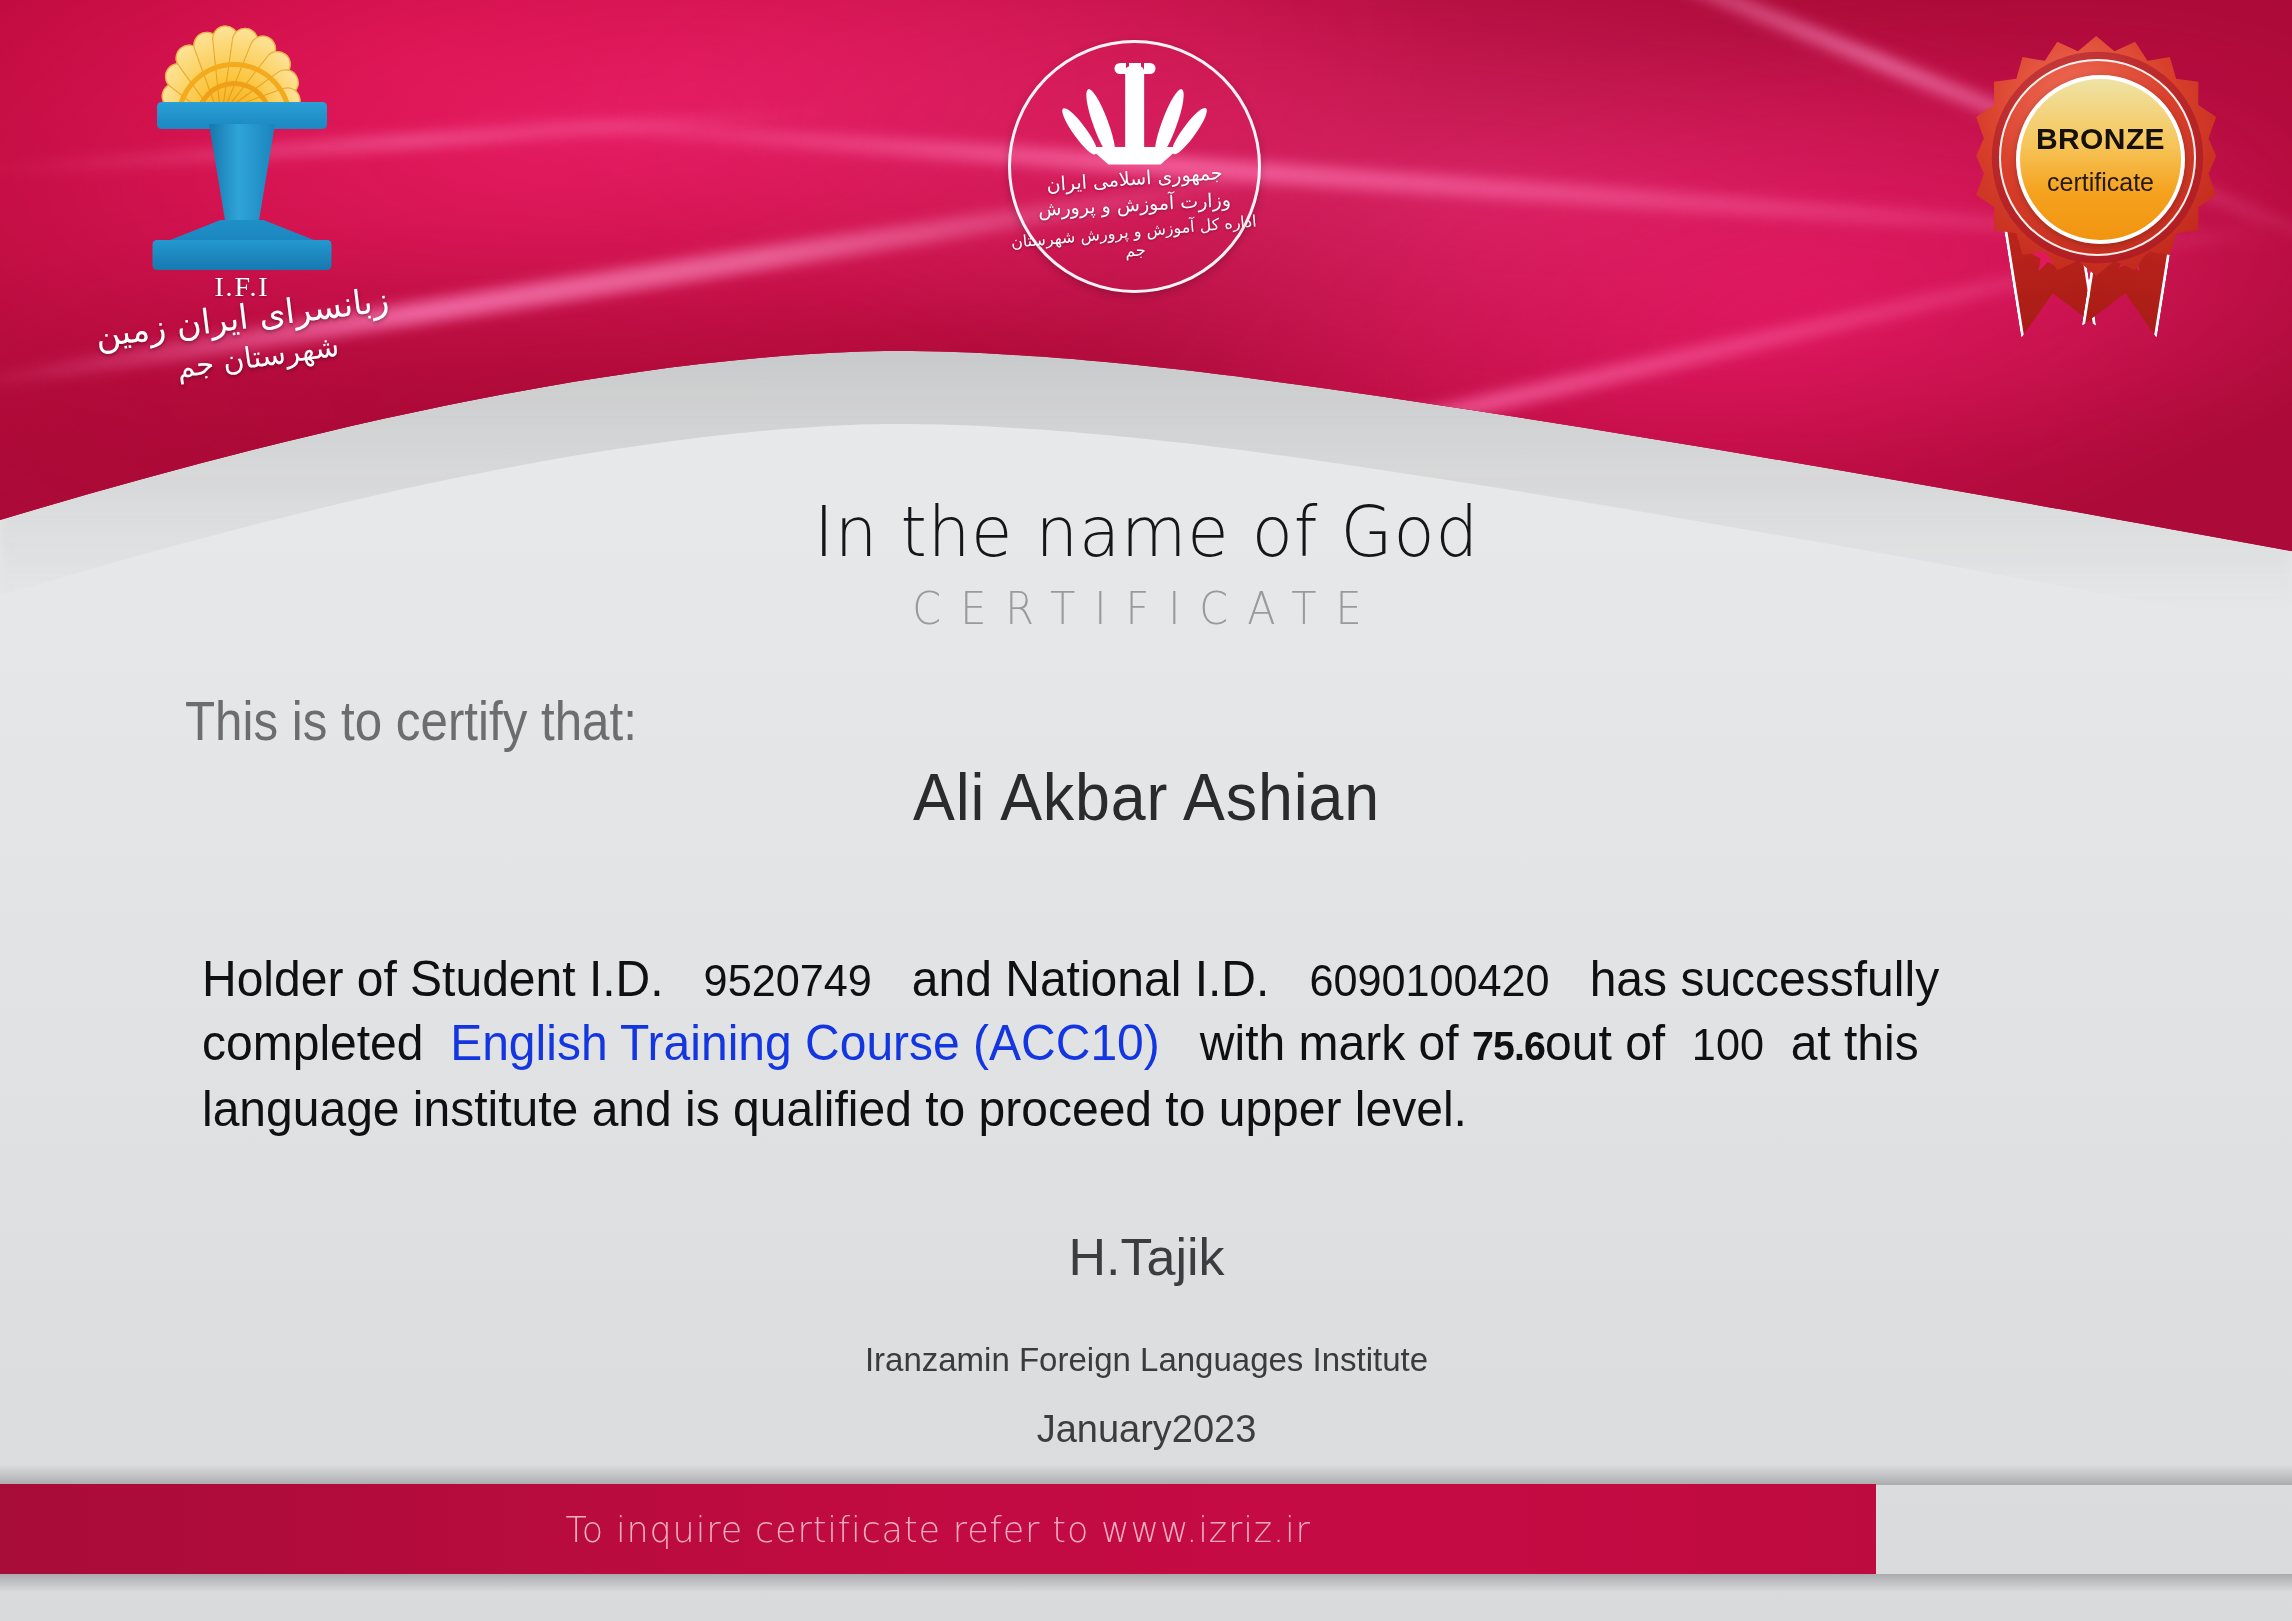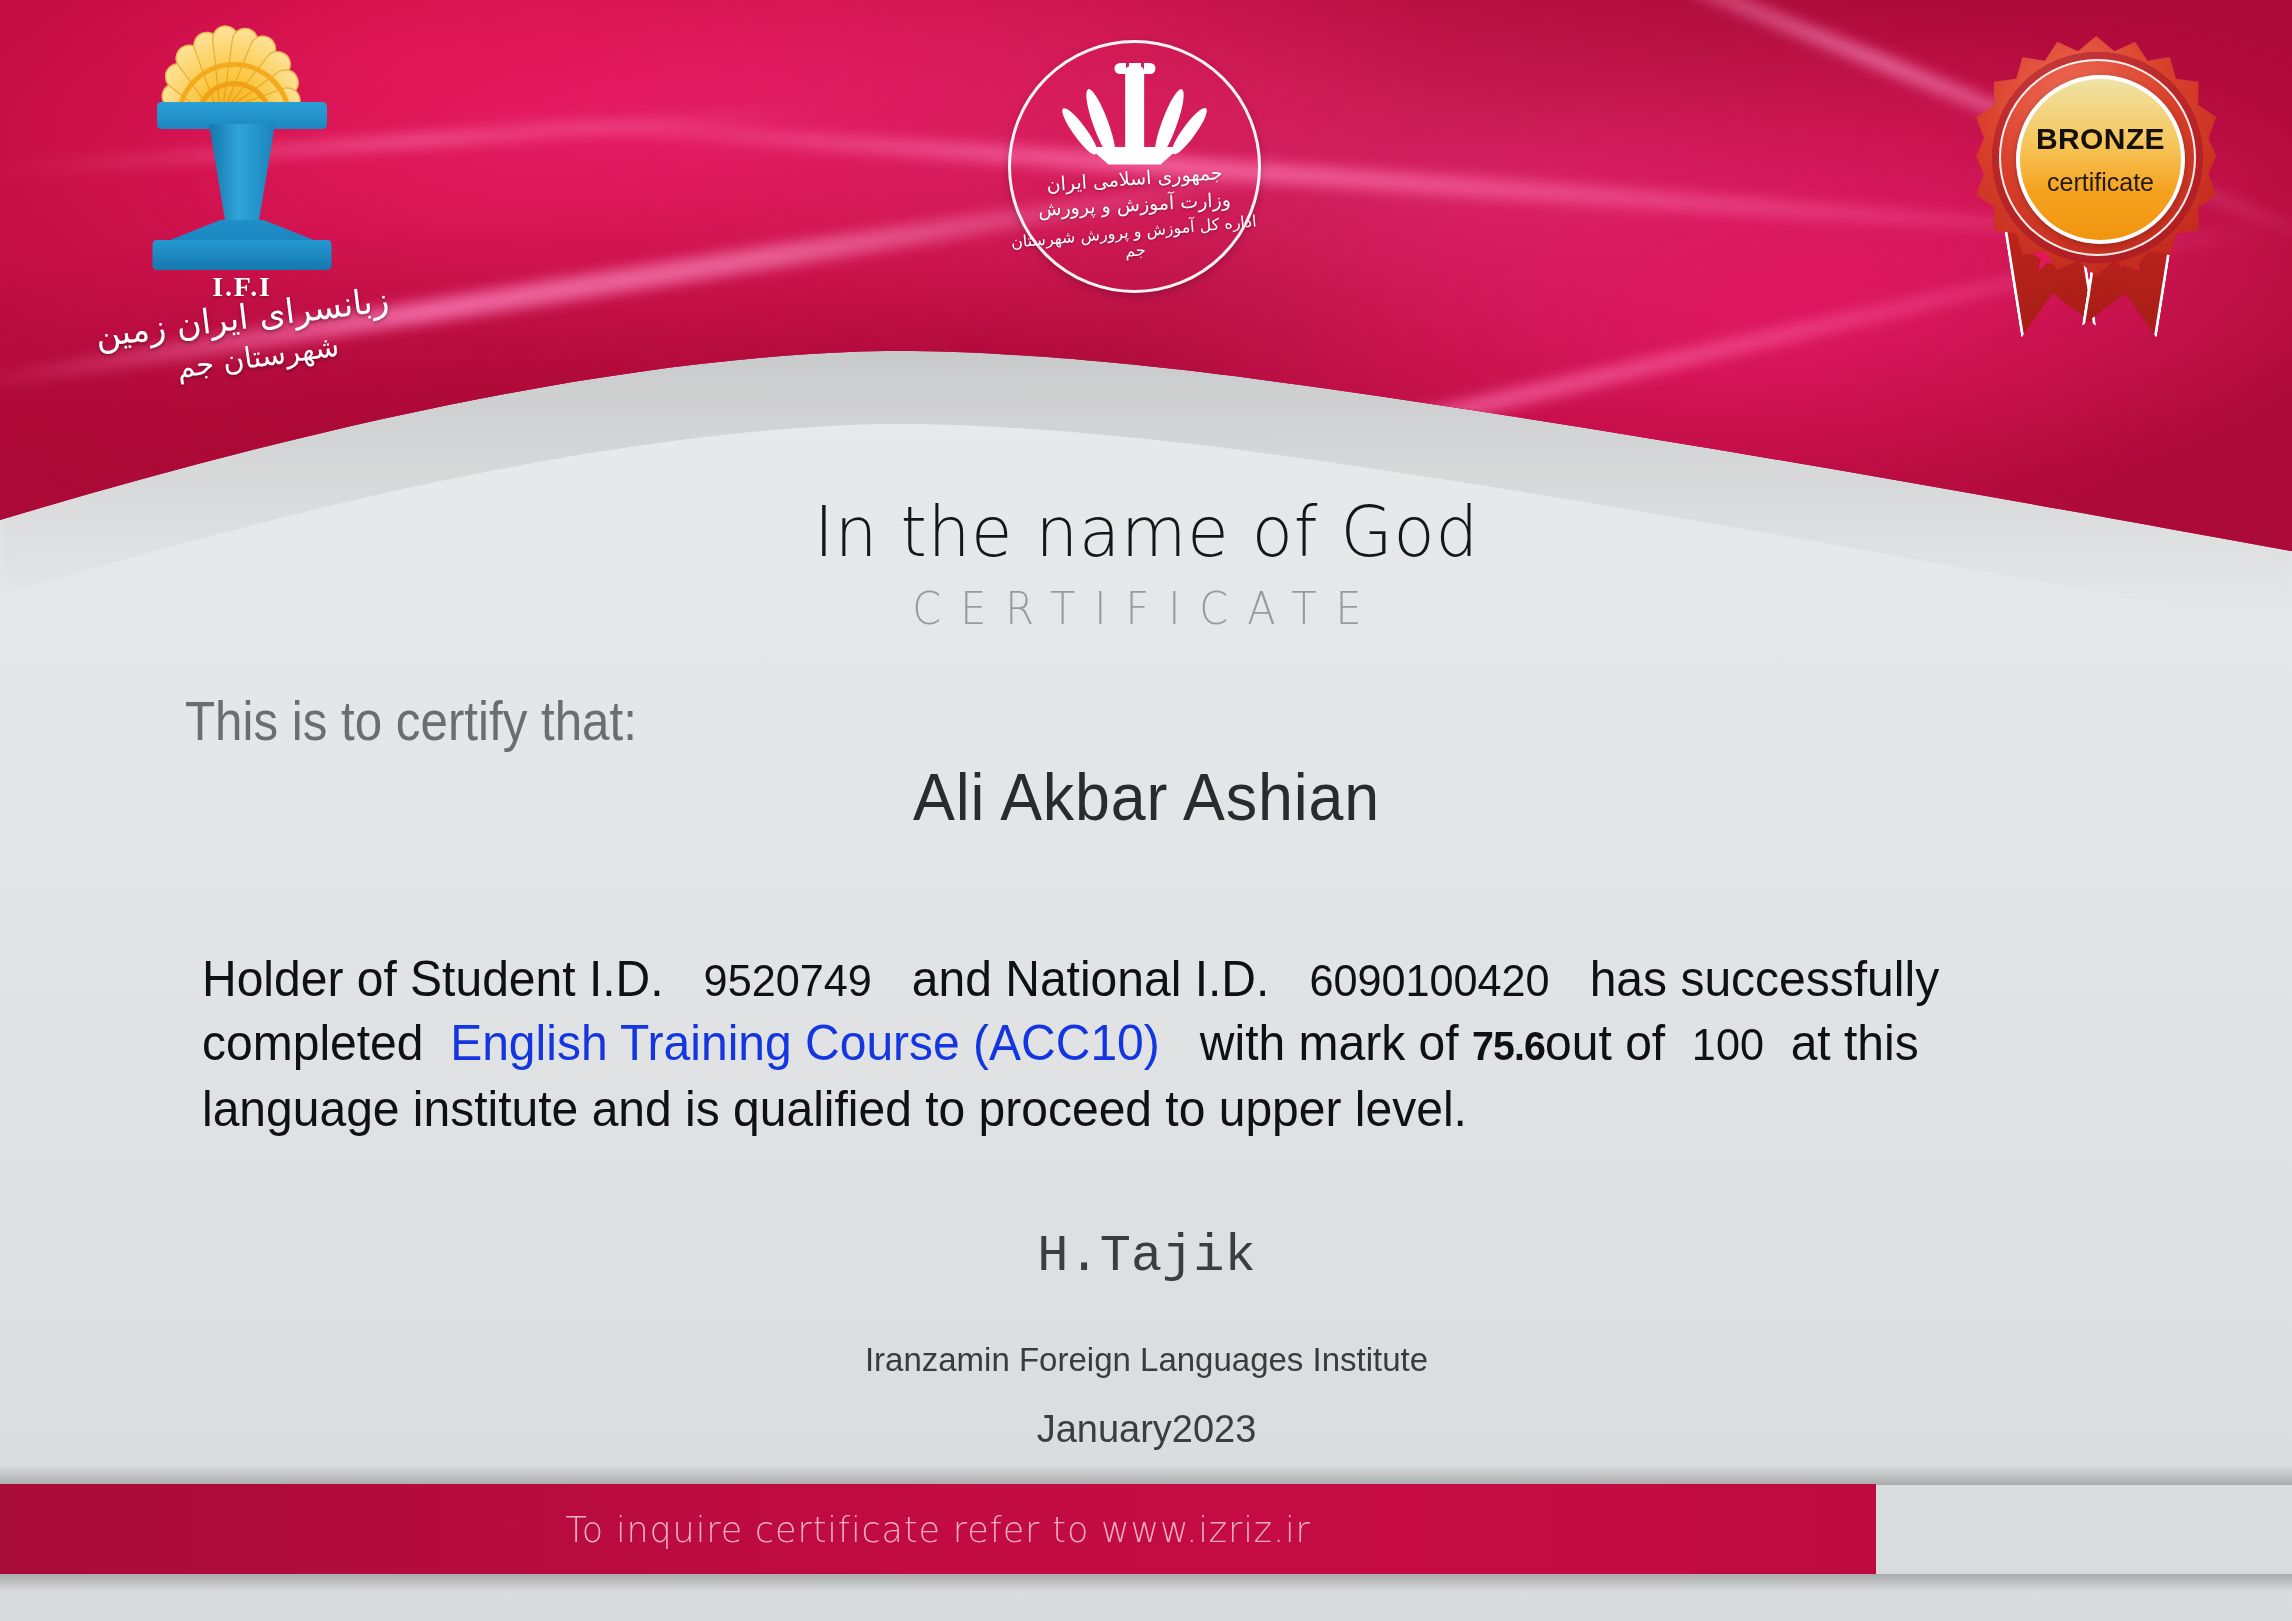--- a/index.html
+++ b/index.html
@@ -64,21 +64,21 @@
       background:linear-gradient(180deg,#29a0d6 0%,#1d87c0 100%);}
   .col-shaft2{top:115px;width:66px;height:143px;
       clip-path:polygon(0 0,100% 0,64% 100%,36% 100%);
       background:linear-gradient(90deg,#1577ad 0%,#2fa4d8 45%,#1a84bd 100%);}
   .col-base{top:231px;width:179px;height:30px;border-radius:4.5px;
       background:linear-gradient(180deg,#2399d0 0%,#1778af 100%);}
   .col-flare{top:211px;width:179px;height:27px;
       clip-path:polygon(50% 0,62% 0,100% 100%,0 100%,38% 0);
       background:linear-gradient(180deg,#1f8fc8 0%,#1a84bd 100%);}
   .ifi-abbr{position:absolute;left:0;right:0;top:262px;text-align:center;
-      color:#fff;font-family:"Liberation Serif",serif;font-weight:bold;
+      color:#fff;font-family:"Liberation Serif",serif;font-weight:normal;
       font-size:28px;letter-spacing:1.8px;
       text-shadow:0 0.9px 2.7px rgba(0,0,0,.35);}
   .fa-line{position:absolute;left:0;right:0;color:#fff;text-align:center;
       font-family:"DejaVu Sans",sans-serif;direction:rtl;
       text-shadow:0 1.8px 3.6px rgba(0,0,0,.35);}
   .fa1{top:288px;font-size:34px;transform:rotate(-7deg);}
   .fa2{top:333px;font-size:29px;transform:rotate(-8deg) translateX(16px);}
 
   
   .seal{position:absolute;left:1008px;top:40px;width:247px;height:247px;
@@ -152,21 +152,21 @@
       color:#2b2b2f;letter-spacing:0.9px;transform:scaleX(.95);}
 
   .body-text{position:absolute;left:202px;top:948px;width:1899px;
       font-family:"Liberation Sans",sans-serif;font-size:50px;line-height:63px;
       color:#101014;transform:scaleX(.96);transform-origin:left top;}
   .course{color:#1436e0;}
   .mark{font-weight:bold;font-size:41px;letter-spacing:-0.9px;}
   .num{font-size:45px;}
 
   .sig-name{position:absolute;left:0;right:0;top:1227px;text-align:center;
-      font-family:Liberation Mono, monospace;font-size:52px;color:#3d3d41;}
+      font-family:Liberation Sans, sans-serif;font-size:52px;color:#3d3d41;}
   .sig-role{position:absolute;left:0;right:0;top:1287px;text-align:center;
       font-family:"Liberation Sans",sans-serif;font-size:47px;color:#3d3d41;}
   .sig-org{position:absolute;left:0;right:0;top:1341px;text-align:center;
       font-family:"Liberation Sans",sans-serif;font-size:33px;color:#3b3b3f;}
   .sig-date{position:absolute;left:0;right:0;top:1408px;text-align:center;
       font-family:"Liberation Sans",sans-serif;font-size:38px;color:#3d3d41;}
 
   
   .footer-shadow-top{position:absolute;left:0;top:1465px;width:2293px;height:19.7px;
       background:linear-gradient(180deg,rgba(60,60,65,0) 0%,rgba(60,60,65,.30) 100%);}

